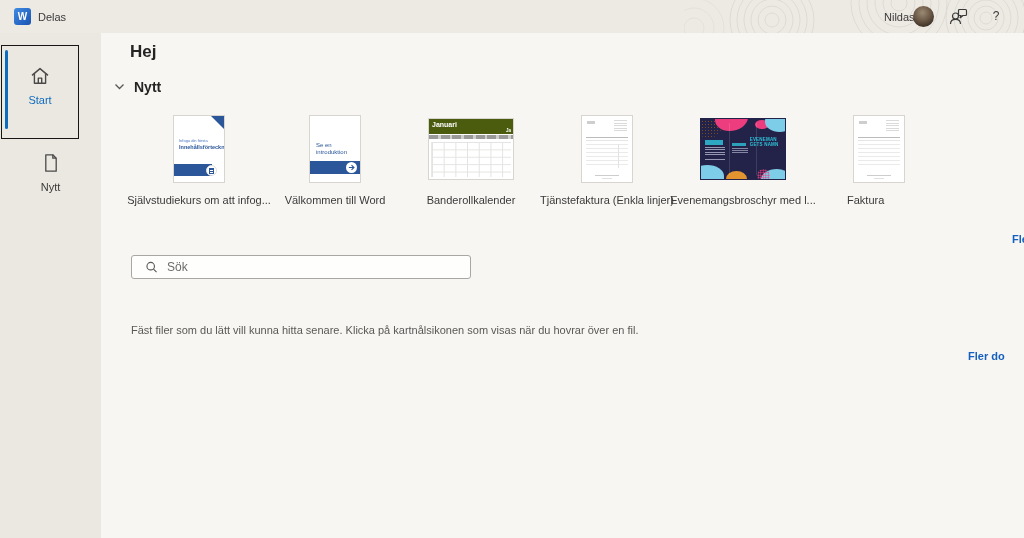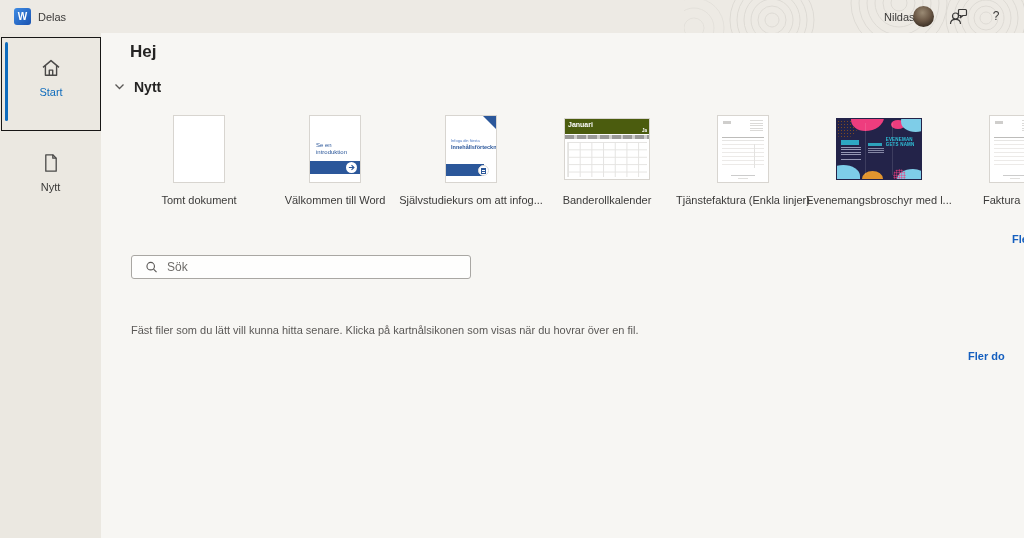--- a/index.html
+++ b/index.html
@@ -15,21 +15,21 @@
               display:flex; align-items:center; justify-content:center; }
   .app-title { position:absolute; left:38px; top:11px; font-size:11px; color:#3b3a39; }
   .user-name { position:absolute; left:884px; top:11px; font-size:11px; color:#3b3a39; }
   .avatar { position:absolute; left:913px; top:6px; width:21px; height:21px; border-radius:50%;
             background:radial-gradient(circle at 45% 32%, #9a8a74 0%, #6b5846 45%, #33291f 85%); }
   .feedback-btn { position:absolute; left:948px; top:7px; width:20px; height:20px; }
   .help-btn { position:absolute; left:989px; top:9px; font-size:12px; color:#3b3a39; width:14px; text-align:center; }
 
   
   .sidebar { position:absolute; left:0; top:33px; width:101px; height:505px; background:#ebe8e1; }
-  .start-item { position:absolute; left:1px; top:4px; width:100px; height:94px; border:1.5px solid #171615; }
+  .start-item { position:absolute; left:1px; top:12px; width:78px; height:94px; border:1.5px solid #171615; }
   .start-accent { position:absolute; left:3px; top:4px; bottom:9px; width:3px; border-radius:2px; background:#0f6cbd; }
   .start-inner { position:absolute; left:0; top:18px; width:100%; text-align:center; }
   .side-label { font-size:11px; color:#3b3a39; margin-top:6px; }
   .start-inner .side-label { color:#0f6cbd; }
   .side-item { position:absolute; left:0; width:101px; text-align:center; }
   .side-item-nytt { top:118px; }
   .side-item-oppna { top:214px; }
   .side-icon { display:block; margin:0 auto; }
 
   
@@ -211,57 +211,51 @@
 
     <div class="section-head">
       <svg width="11" height="8" viewBox="0 0 11 8" fill="none" stroke="#5a5856" stroke-width="1.3">
           <path d="M1.5 1.5 L5.5 5.5 L9.5 1.5"></path>
         </svg>
       <span class="section-title">Nytt</span>
     </div>
 
     <div class="tiles">
 
-      <div class="tile">
-        <div class="thumb-wrap">
-            <div class="thumb portrait"></div>
-          </div>
-        <div class="tile-label">Tomt dokument</div>
+
+      <div class="tile">
+        <div class="thumb-wrap">
+          <div class="thumb portrait">
+            <div class="tut-corner"></div>
+            <div class="tut-t1">Infoga din första</div>
+            <div class="tut-t2">Innehållsförteckning</div>
+            <div class="tut-bar">
+              <div class="doc-circle">
+                  <div class="mini-doc"></div>
+                </div>
+            </div>
+          </div>
+        </div>
+        <div class="tile-label">Självstudiekurs om att infog...</div>
       </div>
 
       <div class="tile">
         <div class="thumb-wrap">
           <div class="thumb portrait">
             <div class="welcome-text">Se en introduktion</div>
             <div class="welcome-bar">
               <div class="arrow-circle">
                 <svg width="7" height="7" viewBox="0 0 8 8" fill="none" stroke="#2b579a" stroke-width="1.3">
                     <path d="M1 4 h5.5 M4 1.3 L6.8 4 L4 6.7"></path>
                   </svg>
               </div>
             </div>
           </div>
         </div>
         <div class="tile-label">Välkommen till Word</div>
-      </div>
-
-      <div class="tile">
-        <div class="thumb-wrap">
-          <div class="thumb portrait">
-            <div class="tut-corner"></div>
-            <div class="tut-t1">Infoga din första</div>
-            <div class="tut-t2">Innehållsförteckning</div>
-            <div class="tut-bar">
-              <div class="doc-circle">
-                  <div class="mini-doc"></div>
-                </div>
-            </div>
-          </div>
-        </div>
-        <div class="tile-label">Självstudiekurs om att infog...</div>
       </div>
 
       <div class="tile">
         <div class="thumb-wrap">
           <div class="thumb landscape">
             <div class="cal-head">
               <span class="cal-month">Januari</span>
               <span class="cal-corner">Ja</span>
             </div>
             <div class="cal-days"></div>

